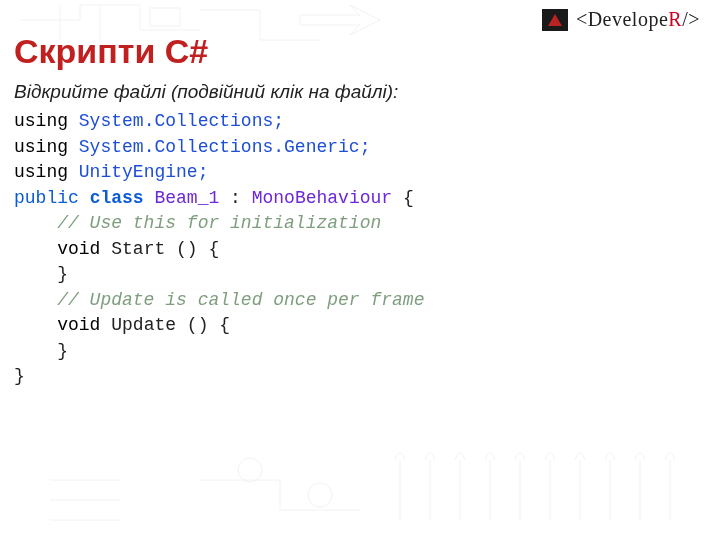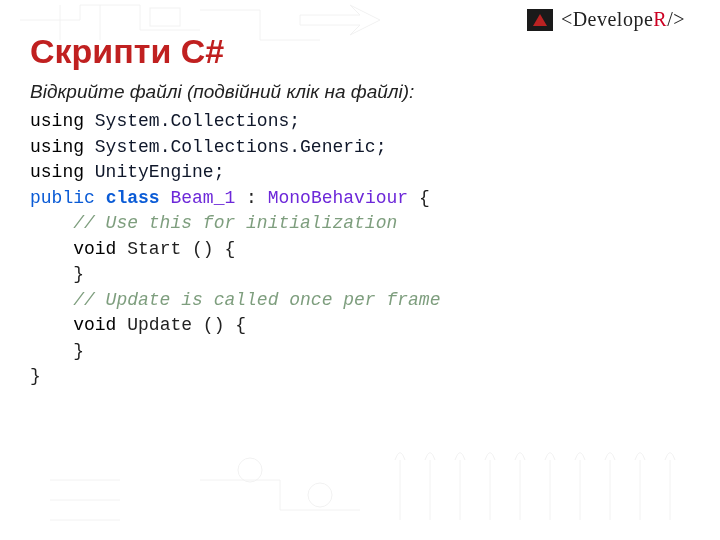--- a/index.html
+++ b/index.html
@@ -15,21 +15,21 @@
       position: absolute;
       top: 0; left: 0; right: 0; bottom: 0;
       opacity: 0.06;
       pointer-events: none;
       z-index: 0;
     }
     .bg-circuit svg { width: 100%; height: 100%; }
     .header-brand {
       position: absolute;
       top: 8px;
-      right: 35px;
+      right: 20px;
       display: flex;
       align-items: center;
       gap: 8px;
       z-index: 2;
     }
     .logo-adobe {
       width: 26px;
       height: 22px;
       background: #1a1a1a;
       display: flex;
@@ -45,21 +45,21 @@
     .brand-text {
       font-family: Georgia, serif;
       font-size: 20px;
       color: #222;
       letter-spacing: 0.5px;
     }
     .brand-text .r { color: #c02; }
     .content {
       position: relative;
       z-index: 1;
-      padding: 32px 14px 0 30px;
+      padding: 32px 14px 0 14px;
     }
     .slide-title {
       font-size: 34px;
       font-weight: bold;
       color: #c02020;
       margin-bottom: 10px;
     }
     .instruction {
       font-style: italic;
       font-size: 19px;
@@ -70,21 +70,21 @@
       font-family: Consolas, 'Courier New', monospace;
       font-size: 18px;
       line-height: 1.42;
       color: #222;
       white-space: pre;
     }
     .kw-using { color: #000000; }
     .kw-public { color: #0a5bd6; }
     .kw-class { color: #0a5bd6; font-weight: bold; }
     .kw-void { color: #000000; }
-    .ns { color: #0f172a; }
+    .ns { color: #1d4ed8; }
     .type { color: #6d28d9; }
     .comment { color: #7e9e7e; font-style: italic; }
   </style>
 </head>
 <body>
 
 <div class="bg-circuit">
   <svg viewBox="0 0 720 540">
     <g stroke="#222" stroke-width="1" fill="none">
       <path d="M20 20 L80 20 L80 5 L140 5 L140 30 L200 30"></path>

